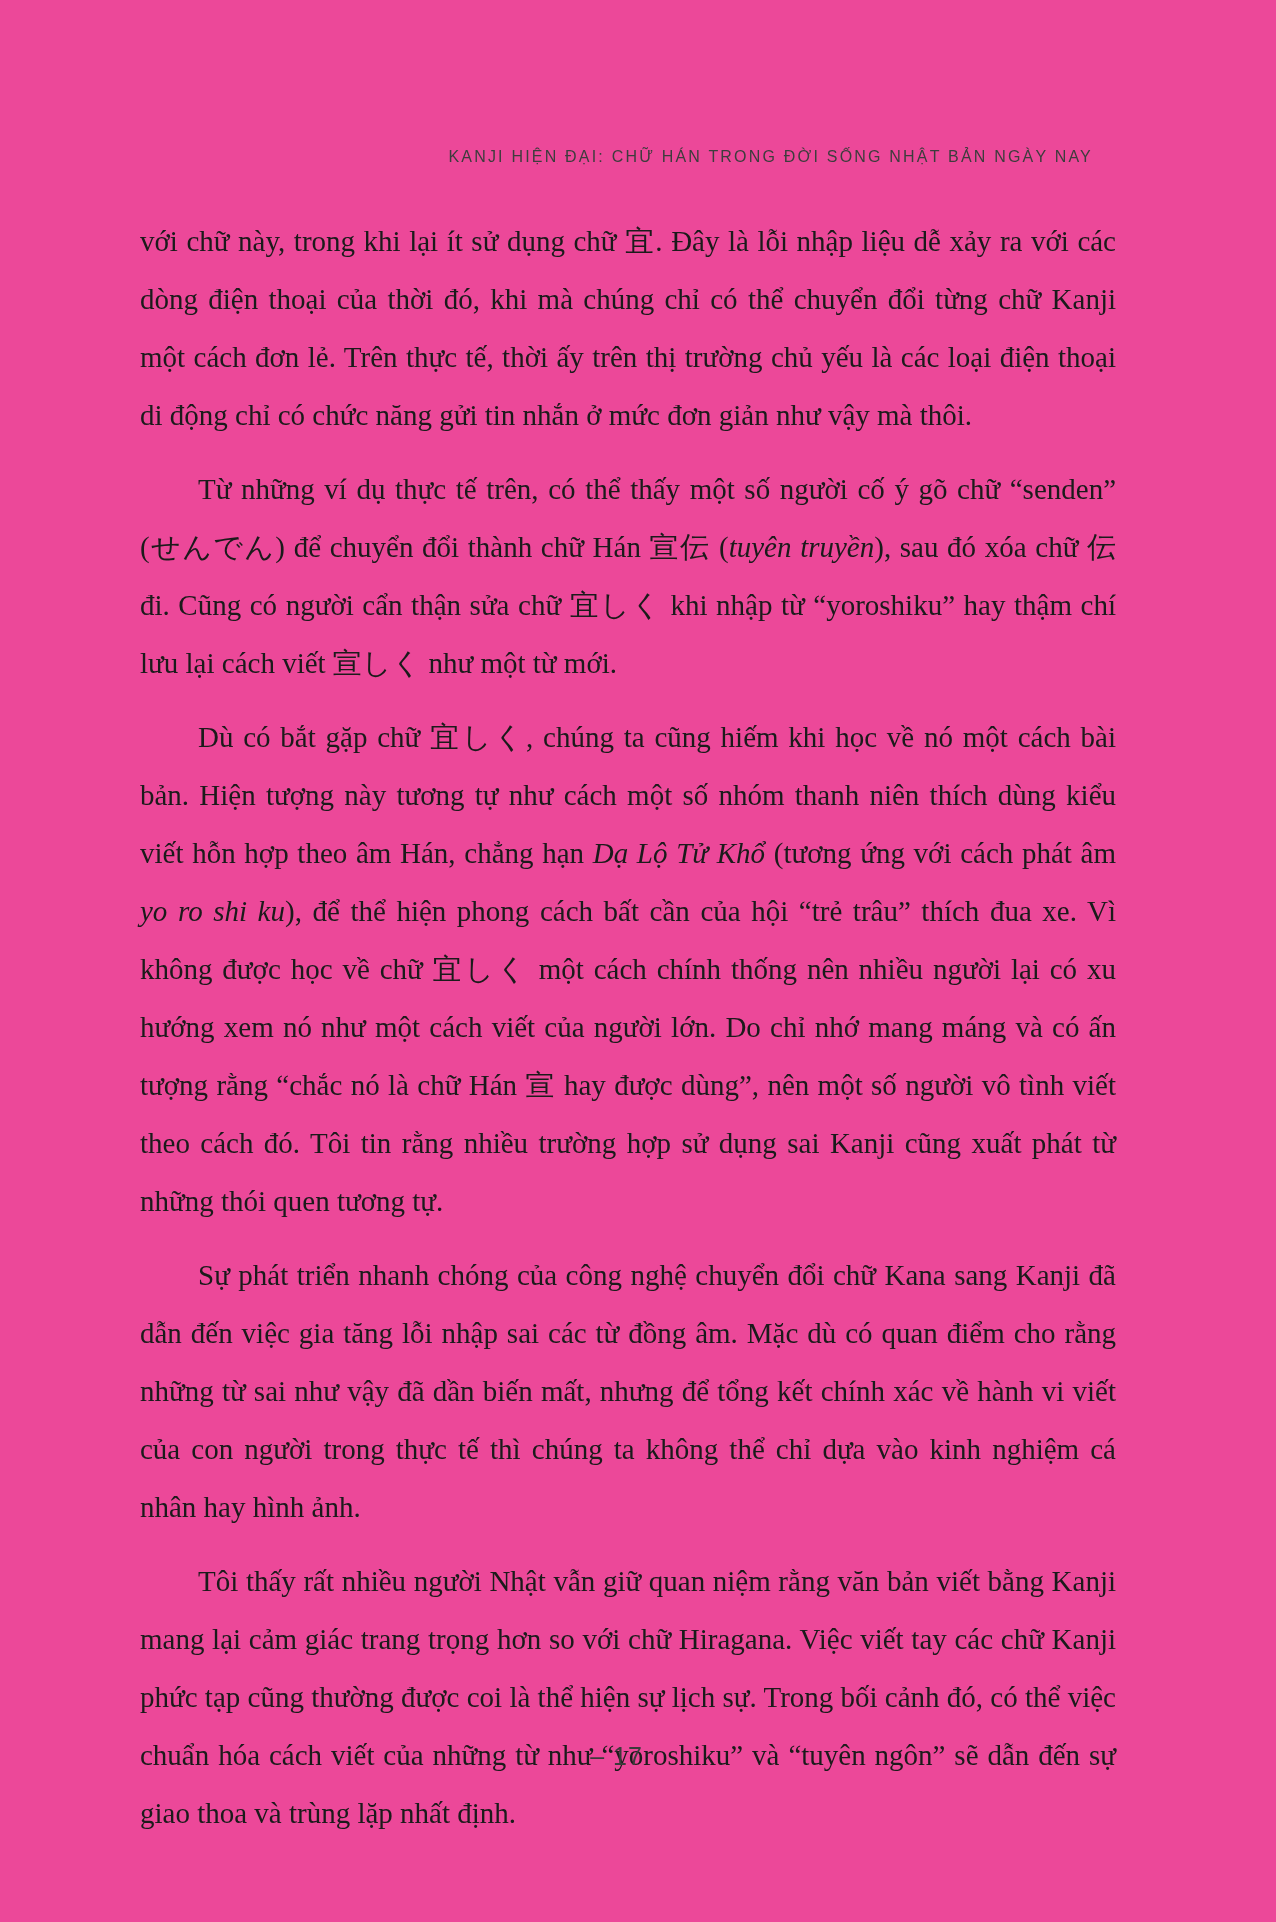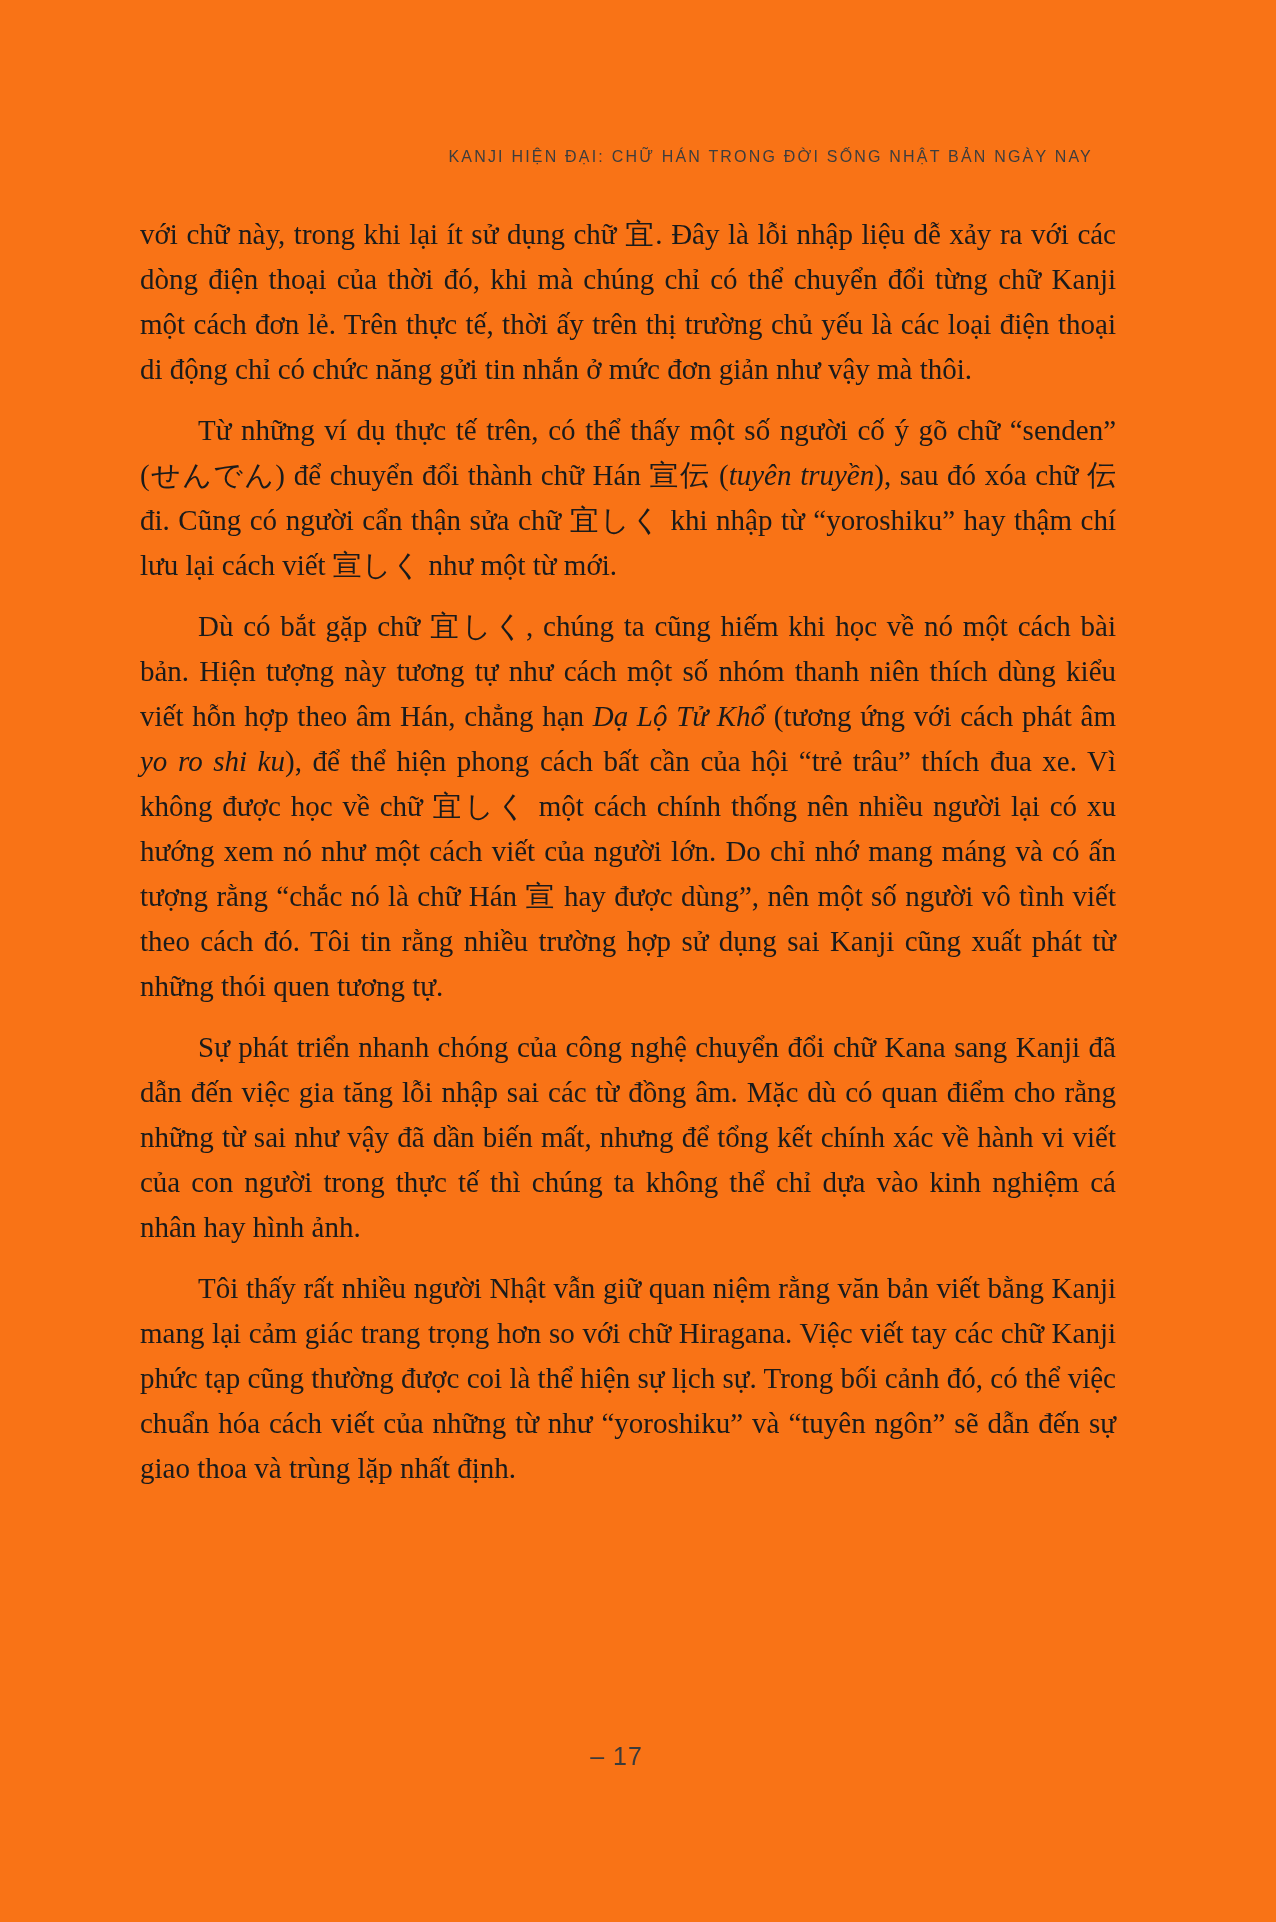--- a/index.html
+++ b/index.html
@@ -10,42 +10,42 @@
   body {
     position: relative;
     width: 1276px;
     height: 1922px;
     color: #1b1b1b;
     font-family: "Liberation Serif", serif;
   }
   .page {
     position: absolute;
     inset: 0;
-    background: #f97316;
+    background: #ec4899;
   }
   .running-header {
     position: absolute;
     top: 148px;
     left: 140px;
     width: 953px;
     text-align: right;
     font-family: "Liberation Sans", sans-serif;
     font-size: 16px;
     font-weight: 400;
     letter-spacing: 2.2px;
     color: #3d3d3d;
     white-space: nowrap;
   }
   .page-body {
     position: absolute;
     top: 212px;
     left: 140px;
     width: 976px;
     font-size: 29px;
-    line-height: 45px;
+    line-height: 58px;
     text-align: justify;
     color: #1b1b1b;
   }
   .page-body p {
     margin: 0;
   }
   .page-body p + p {
     margin-top: 19px;
   }
   .page-body p.indent {

